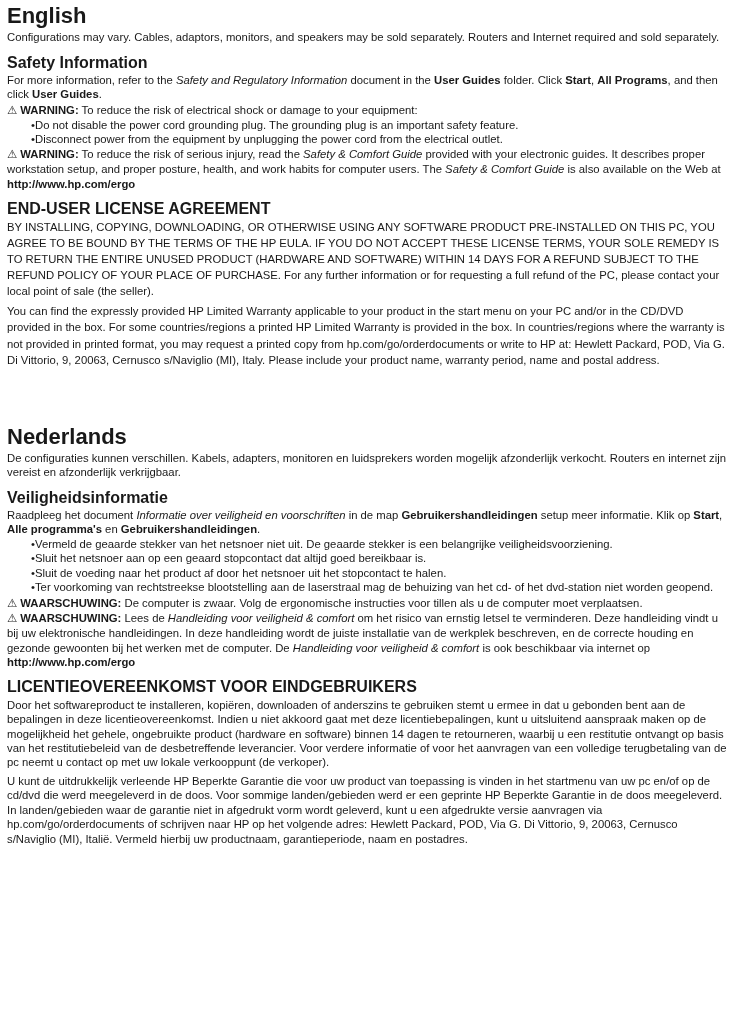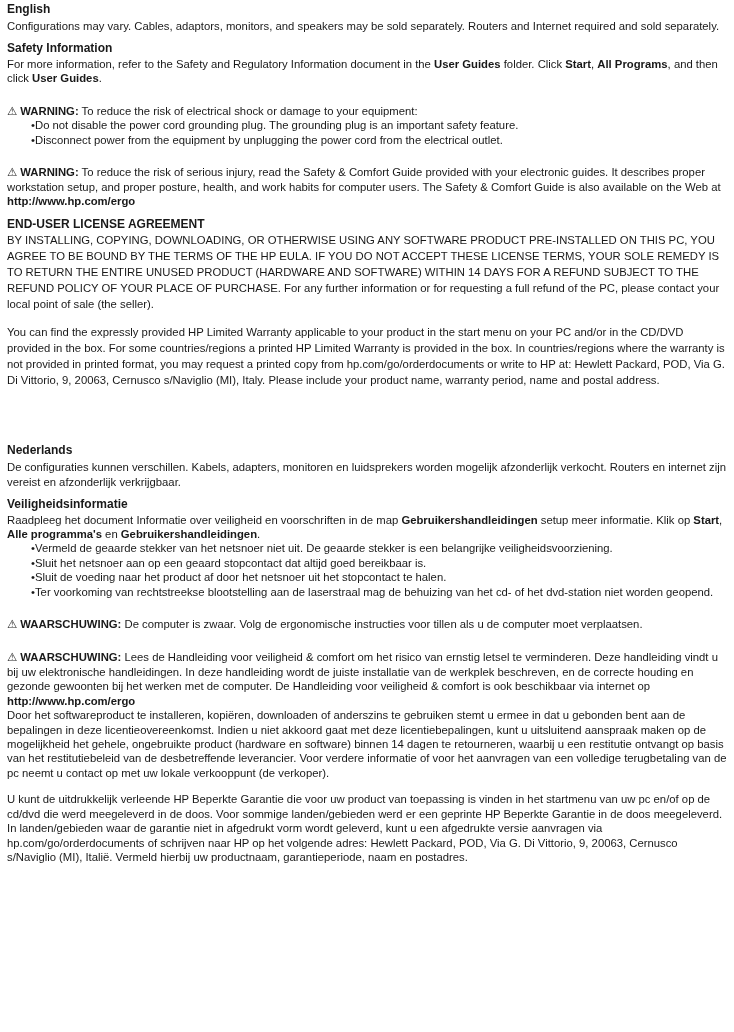--- a/index.html
+++ b/index.html
@@ -3,30 +3,30 @@
 <meta charset="utf-8">
 <style>
   html,body{margin:0;padding:0}
   body{
     width:734px;height:1032px;overflow:hidden;
     background:#ffffff;color:#191919;
     font-family:"Liberation Sans","DejaVu Sans",sans-serif;
     font-size:11.3px;line-height:1.28;
   }
   .page{padding:3px 6px 0 7px}
-  h1{font-size:12px;line-height:1.15;margin:0 0 2px;font-weight:700}
-  h2{font-size:12px;line-height:1.2;margin:8px 0 1px;font-weight:700}
+  h1{font-size:22px;line-height:1.15;margin:0 0 2px;font-weight:700}
+  h2{font-size:16px;line-height:1.2;margin:8px 0 1px;font-weight:700}
   p{margin:0}
   .b{font-weight:700}
-  .i{}
-  .warning{margin-top:18px}
+  .i{font-style:italic}
+  .warning{margin-top:1px}
   .warn-icon{margin-right:3px;font-size:11.5px}
   .bullets{padding-left:24px}
   .bullet-line{padding-left:7px;text-indent:-7px}
-  .spaced{margin-top:12px}
+  .spaced{margin-top:4px}
   .eula-para{line-height:1.42}
   .section-dutch{margin-top:56px}
 </style>
 </head>
 <body>
 
 <div class="page">
 
   <section class="section-english">
     <h1>English</h1>
@@ -60,17 +60,18 @@
       <p class="bullet-line"><span>•</span><span>Vermeld de geaarde stekker van het netsnoer niet uit. De geaarde stekker is een belangrijke veiligheidsvoorziening.</span></p>
       <p class="bullet-line"><span>•</span><span>Sluit het netsnoer aan op een geaard stopcontact dat altijd goed bereikbaar is.</span></p>
       <p class="bullet-line"><span>•</span><span>Sluit de voeding naar het product af door het netsnoer uit het stopcontact te halen.</span></p>
       <p class="bullet-line"><span>•</span><span>Ter voorkoming van rechtstreekse blootstelling aan de laserstraal mag de behuizing van het cd- of het dvd-station niet worden geopend.</span></p>
     </div>
 
     <p class="warning"><span class="warn-icon">⚠</span><span><span class="b">WAARSCHUWING:</span><span> De computer is zwaar. Volg de ergonomische instructies voor tillen als u de computer moet verplaatsen.</span></span></p>
 
     <p class="warning"><span class="warn-icon">⚠</span><span><span class="b">WAARSCHUWING:</span><span> Lees de </span><span class="i">Handleiding voor veiligheid &amp; comfort</span><span> om het risico van ernstig letsel te verminderen. Deze handleiding vindt u bij uw elektronische handleidingen. In deze handleiding wordt de juiste installatie van de werkplek beschreven, en de correcte houding en gezonde gewoonten bij het werken met de computer. De </span><span class="i">Handleiding voor veiligheid &amp; comfort</span><span> is ook beschikbaar via internet op </span><span class="b">http://www.hp.com/ergo</span></span></p>
 
+    <h2>LICENTIEOVEREENKOMST VOOR EINDGEBRUIKERS</h2>
     <p>Door het softwareproduct te installeren, kopiëren, downloaden of anderszins te gebruiken stemt u ermee in dat u gebonden bent aan de bepalingen in deze licentieovereenkomst. Indien u niet akkoord gaat met deze licentiebepalingen, kunt u uitsluitend aanspraak maken op de mogelijkheid het gehele, ongebruikte product (hardware en software) binnen 14 dagen te retourneren, waarbij u een restitutie ontvangt op basis van het restitutiebeleid van de desbetreffende leverancier. Voor verdere informatie of voor het aanvragen van een volledige terugbetaling van de pc neemt u contact op met uw lokale verkooppunt (de verkoper).</p>
     <p class="spaced">U kunt de uitdrukkelijk verleende HP Beperkte Garantie die voor uw product van toepassing is vinden in het startmenu van uw pc en/of op de cd/dvd die werd meegeleverd in de doos. Voor sommige landen/gebieden werd er een geprinte HP Beperkte Garantie in de doos meegeleverd. In landen/gebieden waar de garantie niet in afgedrukt vorm wordt geleverd, kunt u een afgedrukte versie aanvragen via hp.com/go/orderdocuments of schrijven naar HP op het volgende adres: Hewlett Packard, POD, Via G. Di Vittorio, 9, 20063, Cernusco s/Naviglio (MI), Italië. Vermeld hierbij uw productnaam, garantieperiode, naam en postadres.</p>
   </section>
 
 </div>
 
 </body></html>

